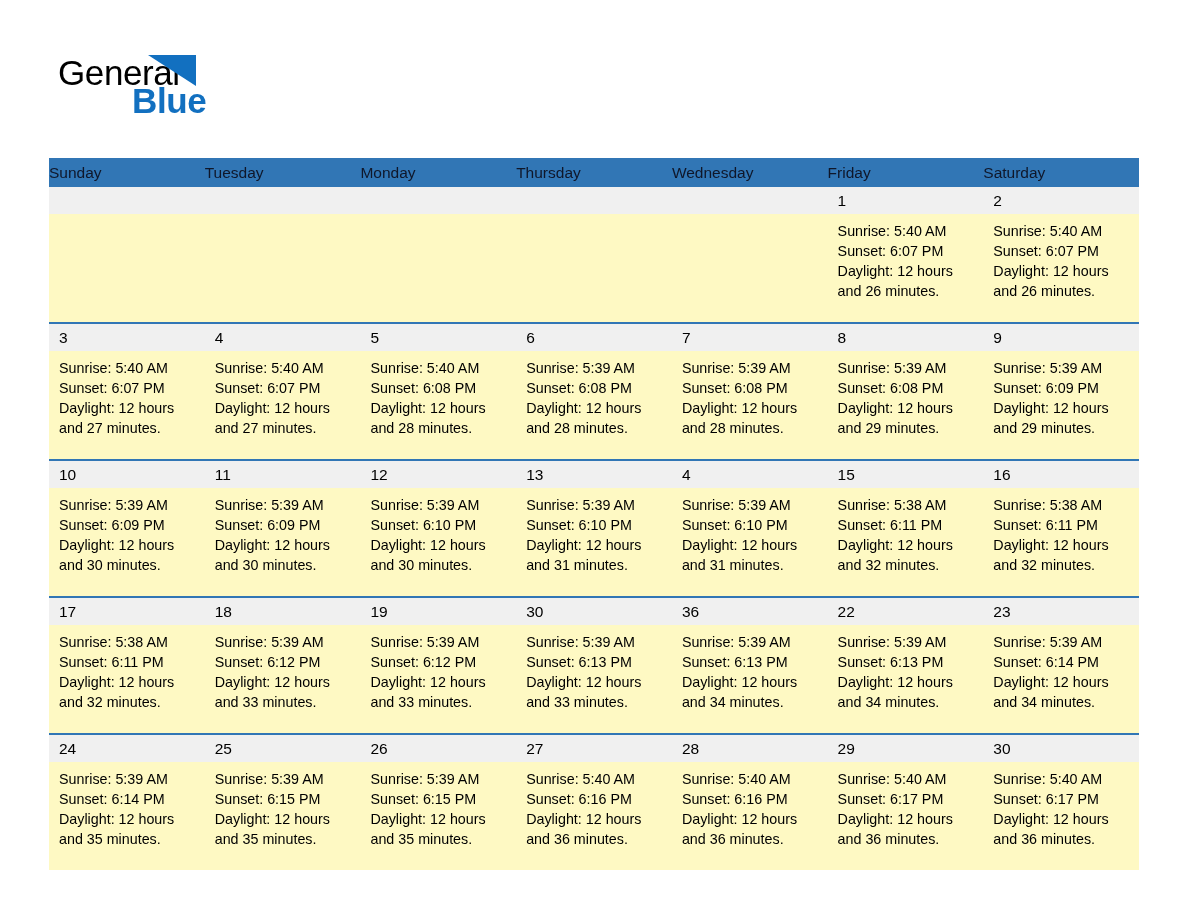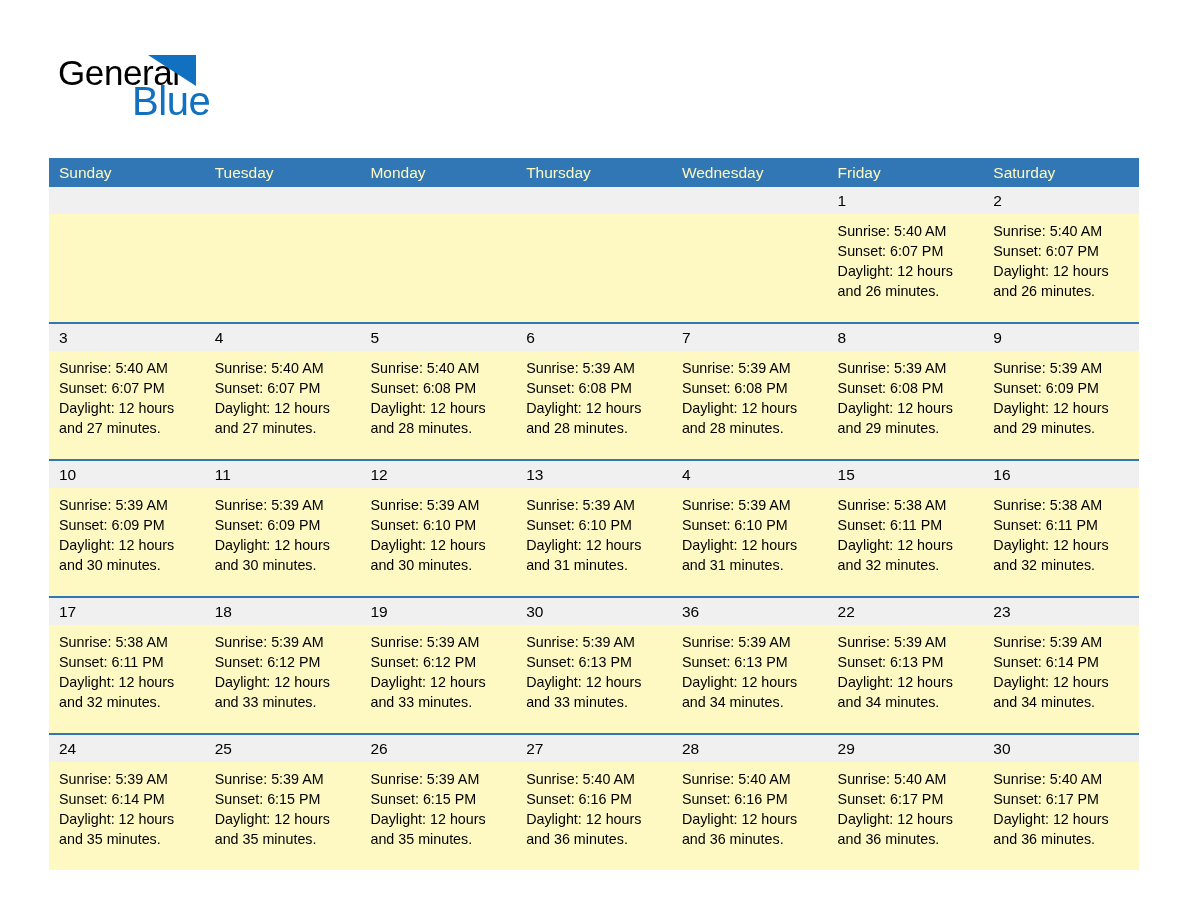--- a/index.html
+++ b/index.html
@@ -41,22 +41,22 @@
     font-size: 35px;
     font-weight: 400;
     letter-spacing: -0.4px;
     color: #000000;
     line-height: 42px;
   }
   .logo-blue {
     position: absolute;
     left: 74px;
     top: 28px;
-    font-size: 40px;
-    font-weight: 400;
+    font-size: 35px;
+    font-weight: 700;
     letter-spacing: -0.4px;
     color: #1270c0;
     line-height: 42px;
   }
   .logo-triangle {
     position: absolute;
     left: 90px;
     top: 3px;
     width: 48px;
     height: 31px;
@@ -93,24 +93,23 @@
     width: 1090px;
   }
 
   .dow-row {
     display: flex;
     background: #3176b5;
     height: 29px;
   }
   .dow-cell {
     flex: 1 1 0;
-    color: #fef9c3;
+    color: #0f172a;
     font-size: 15.5px;
     line-height: 29px;
-    padding-left: 10px;
     white-space: nowrap;
   }
 
   .week {
     display: block;
     border-top: 2px solid #3176b5;
   }
   .week:first-of-type { border-top: none; }
 
   .week-inner {

